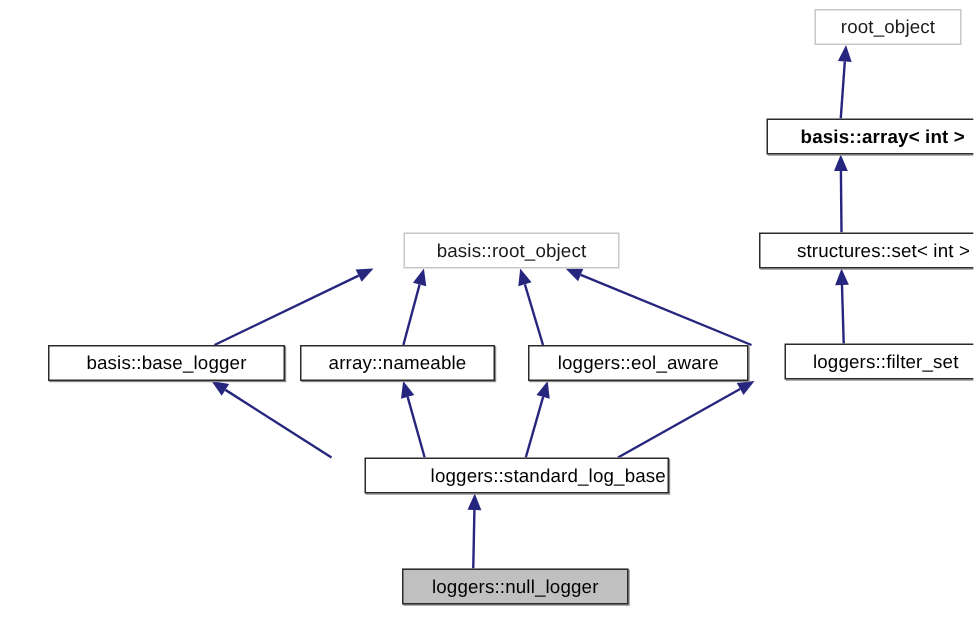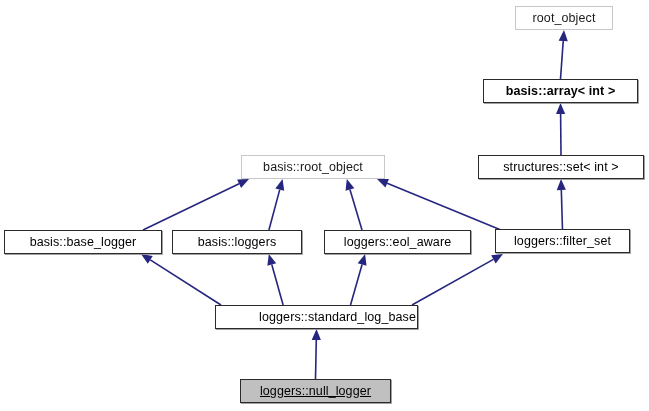--- a/index.html
+++ b/index.html
@@ -29,20 +29,21 @@
     display: flex;
     align-items: center;
     justify-content: center;
     font-size: 12.5px;
     line-height: 1;
     color: #000000;
     white-space: nowrap;
     background: #ffffff;
     border: 1px solid #000000;
     letter-spacing: 0.1px;
+    margin-left: 28px;
   }
   .node.plain {
     border: 1px solid #c8c8c8;
     color: #1a1a1a;
   }
   .node.strong {
     border: 1px solid #2b2b2b;
     box-shadow: 0.8px 0.8px 0 0 #8a8a8a;
   }
   .node.current {
@@ -121,29 +122,29 @@
       <div class="node strong" style="left: 478px; top: 155px; width: 166px; height: 24px; text-align: center;">
         <span class="node-label">structures::set&lt; int &gt;</span>
       </div>
       <div class="node plain" style="left: 241px; top: 155px; width: 144px; height: 24px; align-items: center;">
         <span class="node-label">basis::root_object</span>
       </div>
       <div class="node strong" style="left: 4px; top: 230px; width: 158px; height: 24px;">
         <span class="node-label">basis::base_logger</span>
       </div>
       <div class="node strong" style="left: 172px; top: 230px; width: 130px; height: 24px;">
-        <span class="node-label">basis::loggers</span>
+        <span class="node-label">array::nameable</span>
       </div>
       <div class="node strong" style="left: 324px; top: 230px; width: 147px; height: 24px;">
         <span class="node-label">loggers::eol_aware</span>
       </div>
       <div class="node strong" style="left: 495px; top: 229px; width: 135px; height: 24px;">
         <span class="node-label">loggers::filter_set</span>
       </div>
       <div class="node strong" style="left: 215px; top: 305px; width: 203px; height: 24px; padding-left: 42px;">
         <span class="node-label">loggers::standard_log_base</span>
       </div>
-      <div class="node current" style="left: 240px; top: 379px; width: 151px; height: 24px; text-decoration: underline;">
+      <div class="node current" style="left: 240px; top: 379px; width: 151px; height: 24px;">
         <span class="node-label">loggers::null_logger</span>
       </div>
     </div>
 
 </div>
 
 </body></html>

